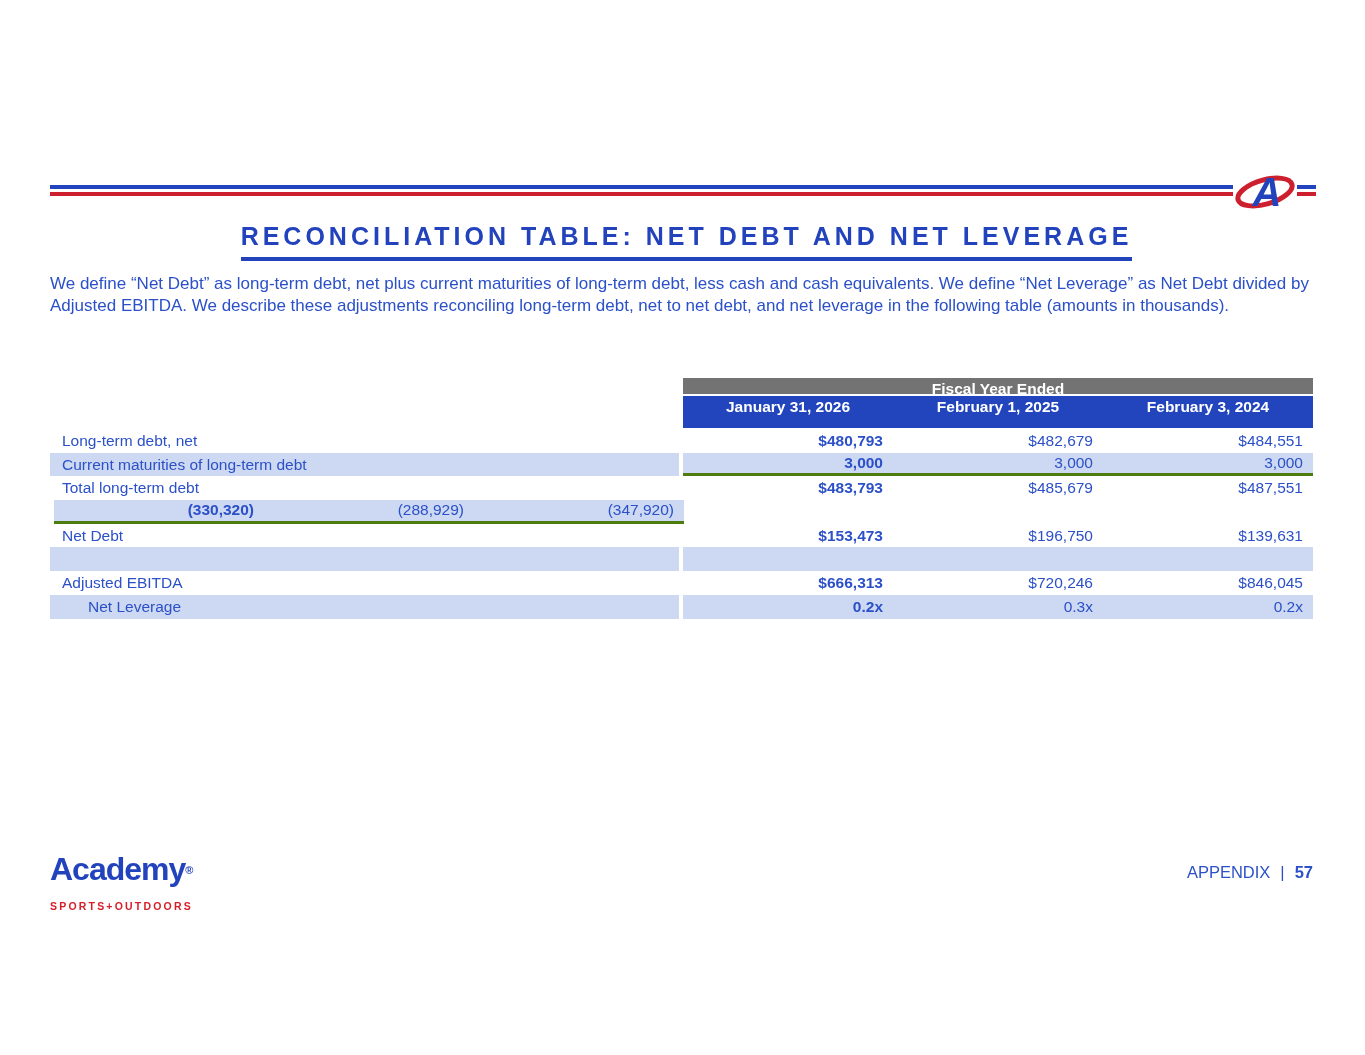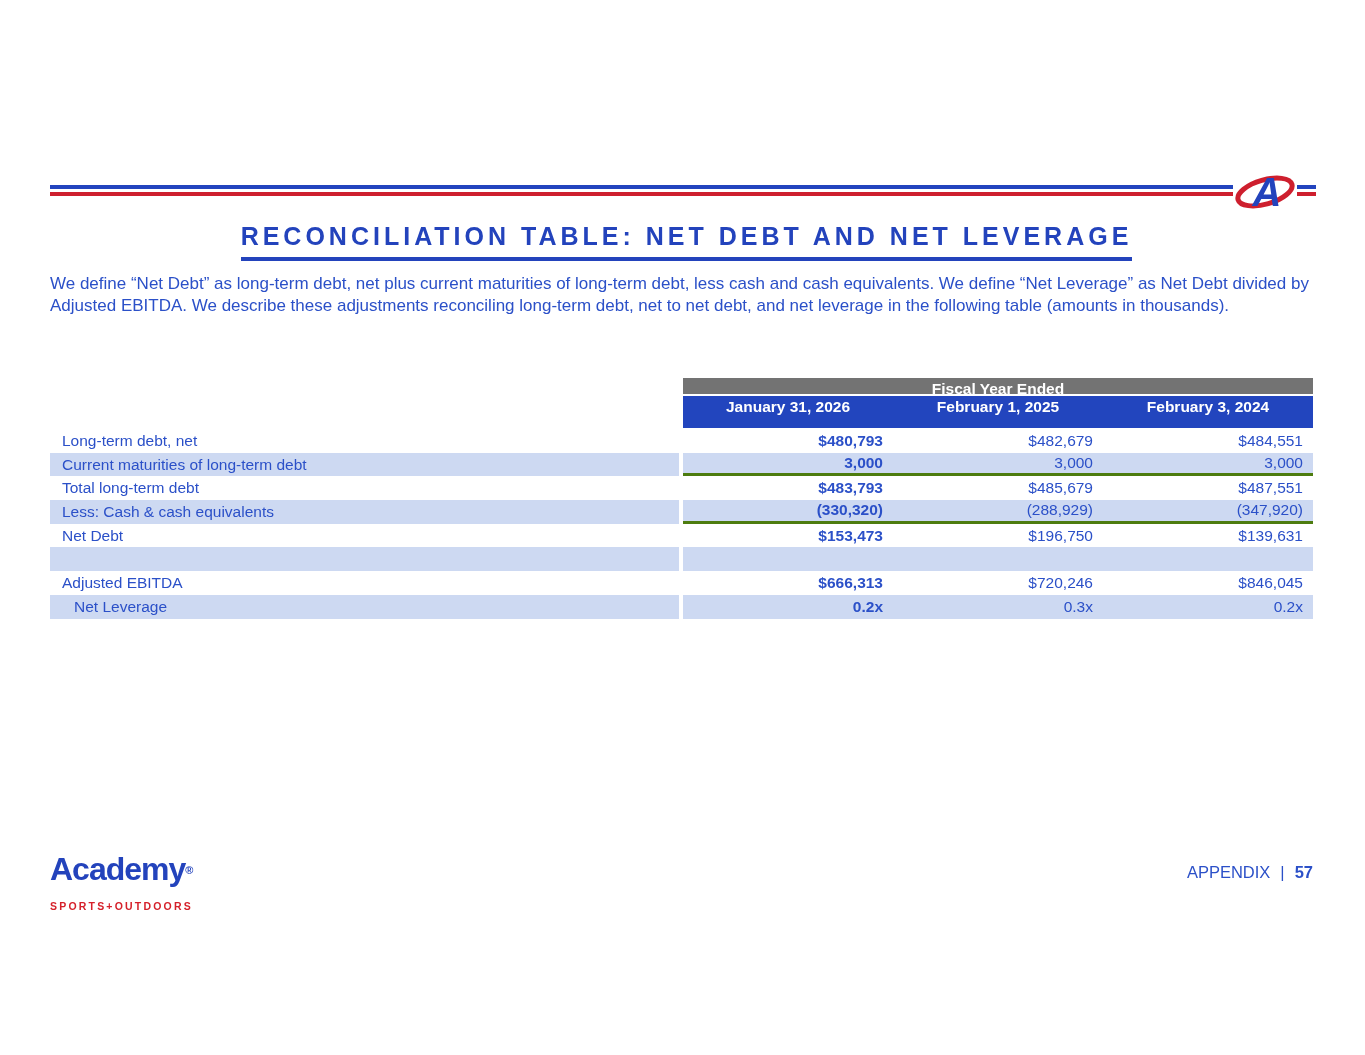--- a/index.html
+++ b/index.html
@@ -27,21 +27,21 @@
   .spanner { background:#737373; color:#ffffff; font-weight:bold; text-align:center;
              font-size:15.5px; height:16px; line-height:22px; }
   .dates { display:flex; background:#2245BE; margin-top:2px; height:32px; }
   .dates .dcol { width:210px; text-align:center; color:#ffffff; font-weight:bold;
                  font-size:15.5px; line-height:22px; }
 
   .tbody { margin-top:1px; }
   .trow { display:flex; height:23.7px; }
   .label-cell { width:629px; height:100%; display:flex; align-items:center;
                 padding-left:12px; font-size:15.5px; color:#2B50C8; }
-  .label-cell.indent { padding-left:24px; }
+  .label-cell.indent { padding-left:38px; }
   .vals { width:630px; height:100%; margin-left:4px; display:flex; align-items:center; }
   .vals .v { width:210px; text-align:right; padding-right:10px; font-size:15.5px; color:#2B50C8; }
   .vals .v.c1 { font-weight:bold; }
   .trow.stripe .label-cell, .trow.stripe .vals { background:#CDD9F2; }
   .vals.rule { border-bottom:3px solid #4d7c0f; }
 
   
   .brand { position:absolute; left:50px; top:853px; line-height:1; }
   .brand-name { font-size:32px; font-weight:bold; color:#2343BC; letter-spacing:-1px; }
   .brand-reg  { font-size:11px; font-weight:bold; color:#2343BC; vertical-align:super; }
@@ -101,21 +101,20 @@
     <div class="trow">
       <div class="label-cell">Total long-term debt</div>
       <div class="vals">
         <div class="v c1">$483,793</div>
         <div class="v">$485,679</div>
         <div class="v">$487,551</div>
       </div>
     </div>
 
     <div class="trow stripe">
-      <div class="label-cell">Less: Cash &amp; cash equivalents</div>
       <div class="vals rule">
         <div class="v c1">(330,320)</div>
         <div class="v">(288,929)</div>
         <div class="v">(347,920)</div>
       </div>
     </div>
 
     <div class="trow">
       <div class="label-cell">Net Debt</div>
       <div class="vals">

